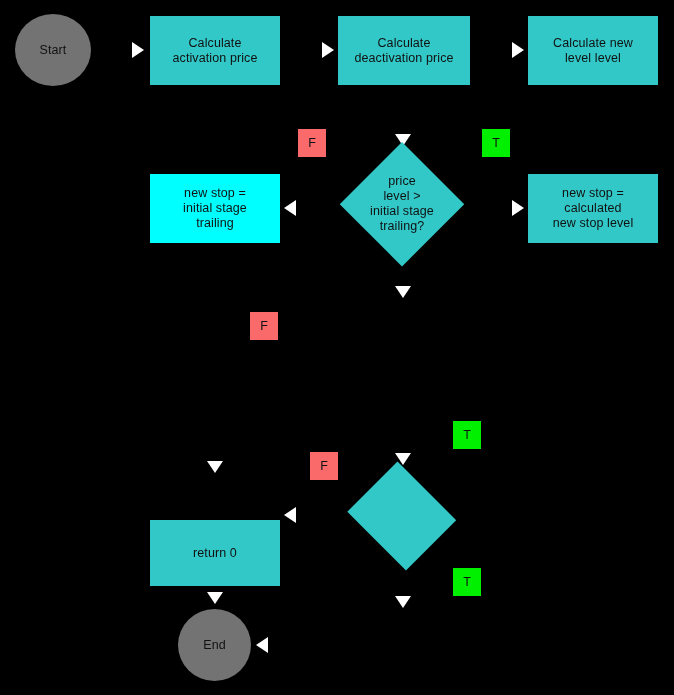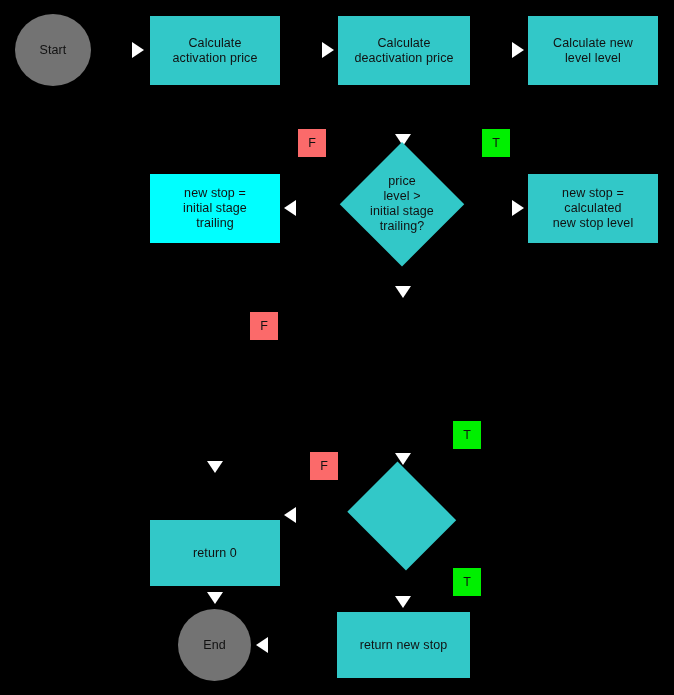--- a/index.html
+++ b/index.html
@@ -222,17 +222,14 @@
     <span>T</span>
   </div>
 
   <div class="arrow down" style="left:207px; top:592px;"></div>
   <div class="node terminator" style="left:178px; top:609px; width:73px; height:72px;text-align:right;">
     <span>End</span>
   </div>
   <div class="arrow left" style="left:256px; top:637px;"></div>
 
   <div class="arrow down" style="left:395px; top:596px;"></div>
-  <div class="node process" style="left:337px; top:612px; width:133px; height:66px;">
-    <span>return new stop</span>
-  </div>
 
 </div>
 
 </body></html>

